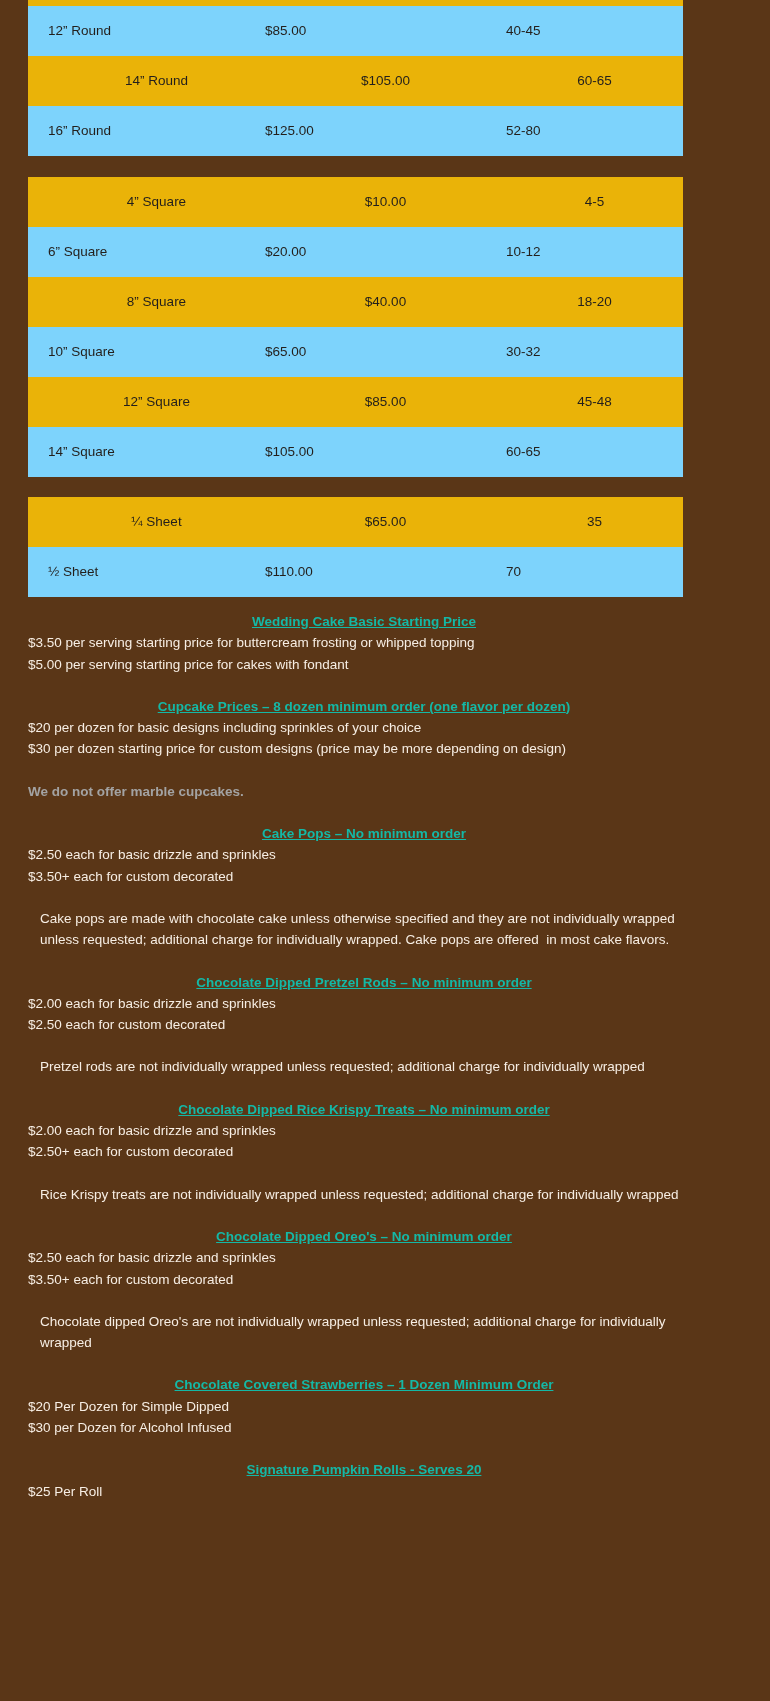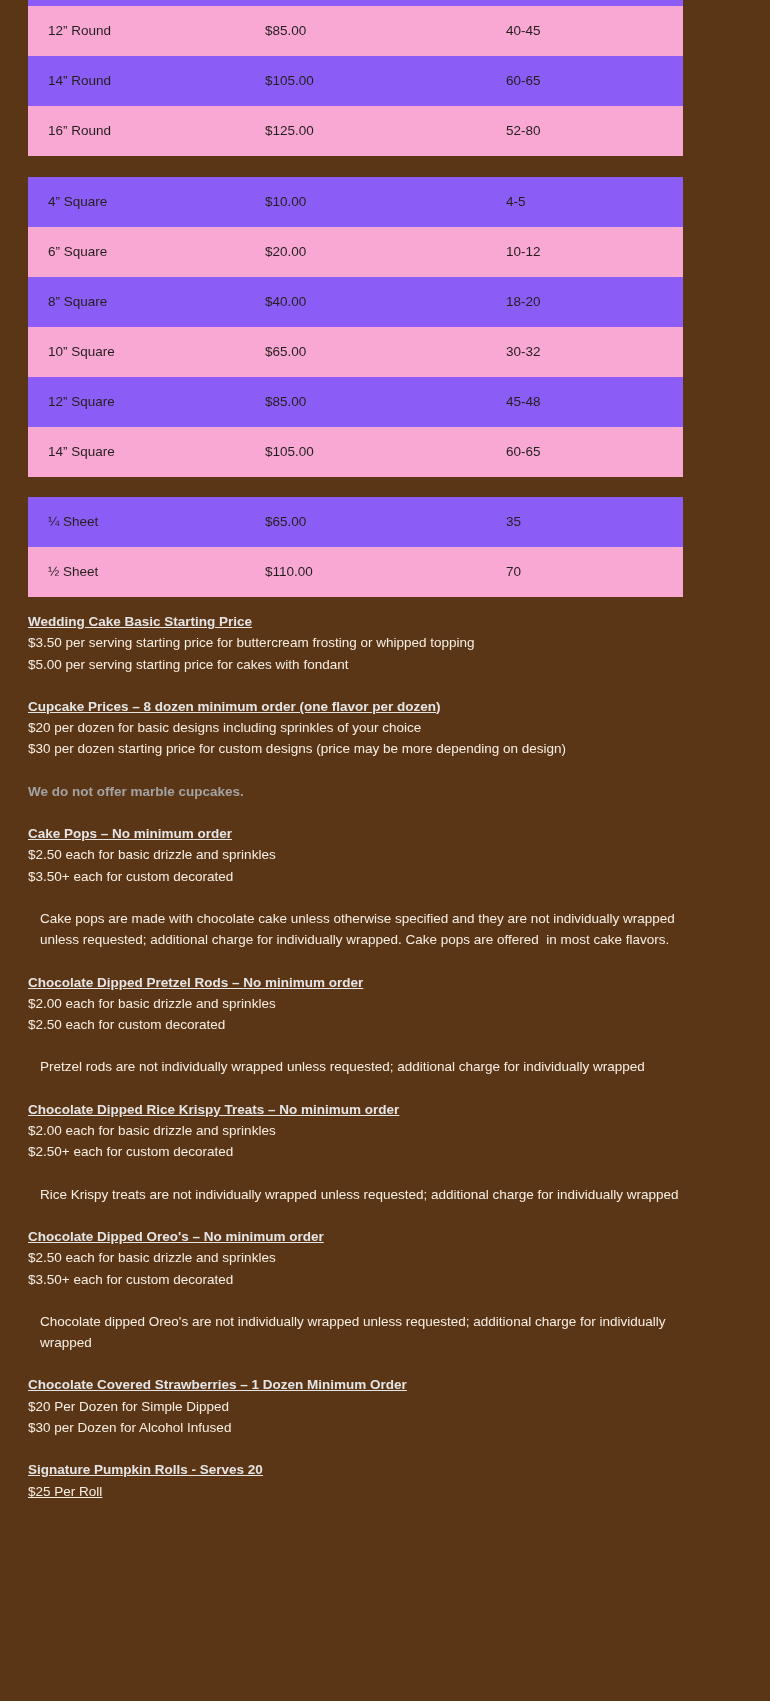--- a/index.html
+++ b/index.html
@@ -12,22 +12,22 @@
   }
   .page { position:relative; width:770px; height:1701px; padding-left:28px; }
 
   
   .price-table {
     width:655px;
     border-collapse:collapse;
     table-layout:fixed;
   }
   .price-table tr { height:50px; }
-  .price-table tr.row-alt  { background:#8b5cf6; }
-  .price-table tr.row-base { background:#f9a8d4;padding-left:36px; }
+  .price-table tr.row-alt  { background:#eab308;text-align:center; }
+  .price-table tr.row-base { background:#7dd3fc;padding-left:36px; }
   .price-table td {
     color:#231f1c;
     font-size:13.5px;
     line-height:1.2;
     vertical-align:middle;
     padding:0;
     white-space:nowrap;
   }
   .price-table td.c-size    { width:237px; padding-left:20px; }
   .price-table td.c-price   { width:241px; }
@@ -41,28 +41,29 @@
 
   
   .content {
     padding-top:14px;
     padding-right:70px;
     color:#f7eee4;
     font-size:13.5px;
     line-height:21.3px;
   }
   .content .blk { margin-bottom:21px; }
-  .content .blk:last-child { margin-bottom:11px;text-decoration:underline; }
+  .content .blk:last-child { margin-bottom:11px; }
 
   h3.sec-head {
     font-size:13.5px;
     font-weight:bold;
     line-height:21.3px;
-    color:#e5e5e5;
+    color:#14b8a6;
     margin:0;
+    text-align:center;
   }
   h3.sec-head .u { text-decoration:underline; text-underline-offset:1px; }
   h3.sec-head .nu { text-decoration:none; }
 
   p.line { margin:0; font-weight:normal; }
   p.note { margin:12px; }
   p.strong-note { margin:0; font-weight:bold; color:#a3a3a3; }
   .nbsp-pad { white-space:pre-wrap; }
 </style>
 </head>

